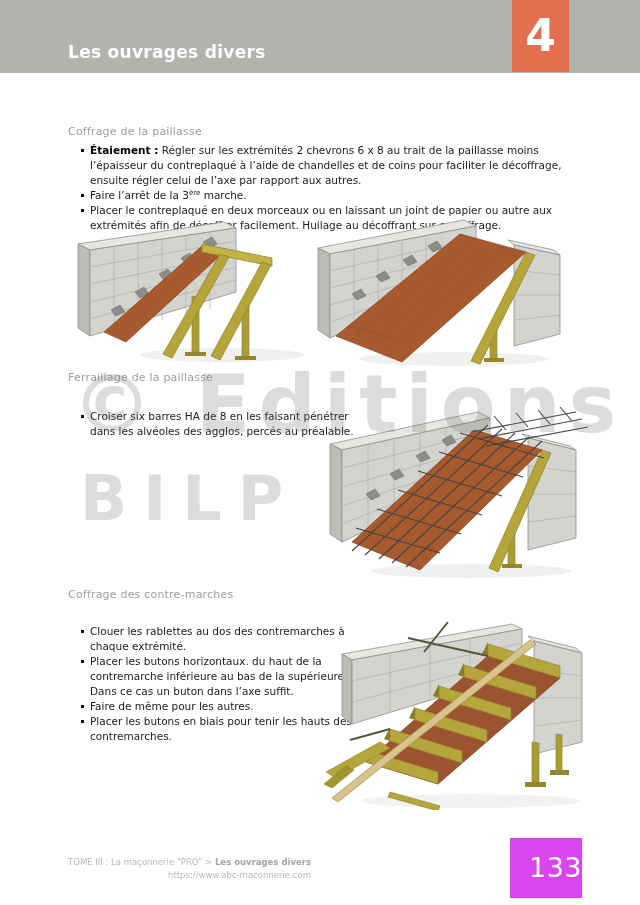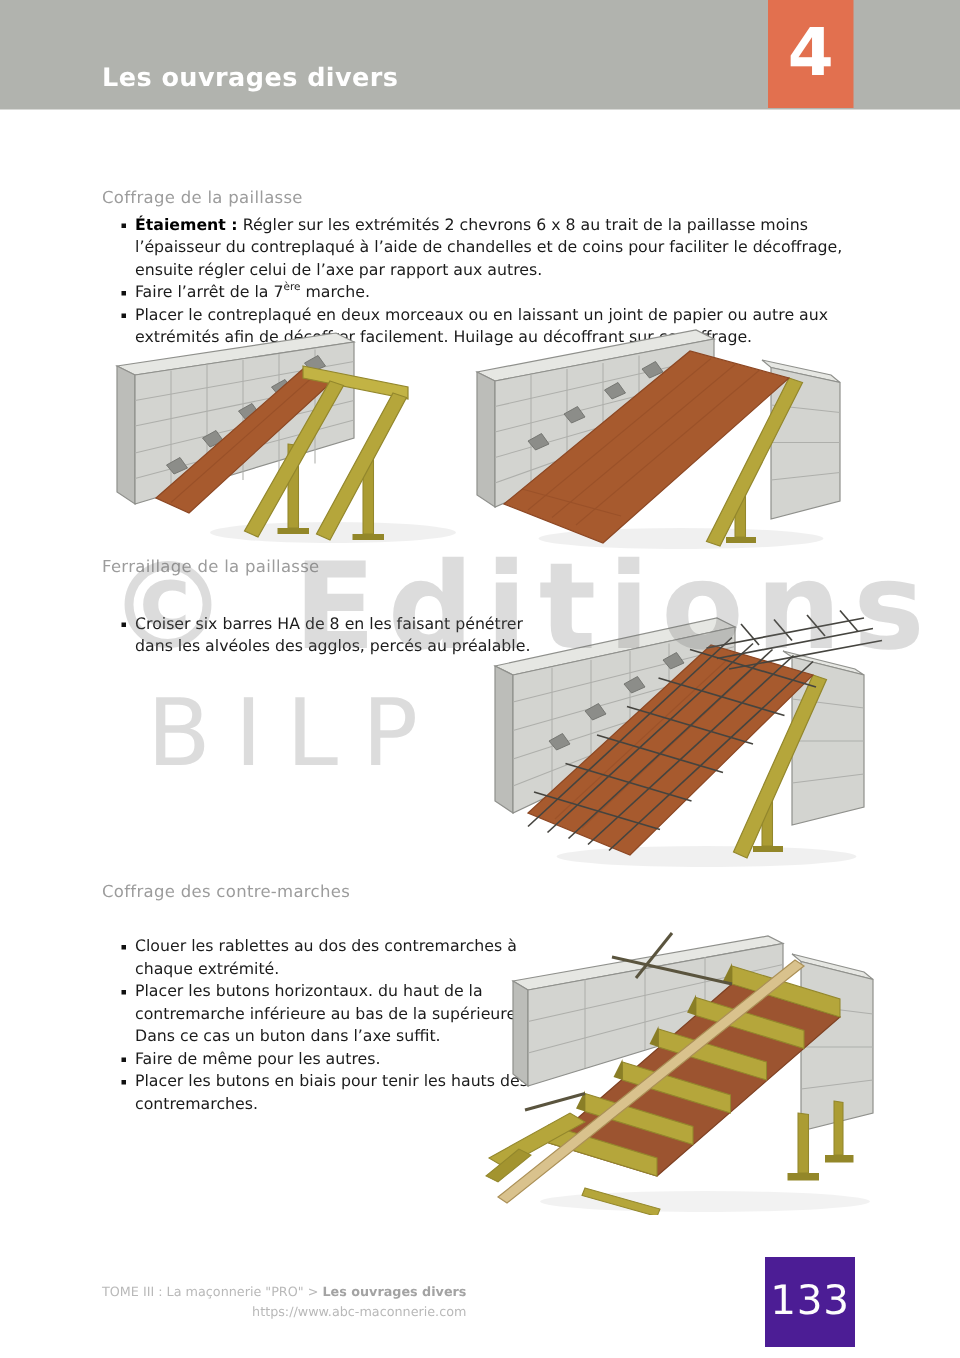--- a/index.html
+++ b/index.html
@@ -52,53 +52,52 @@
   #fig4 { left:320px; top:612px; width:278px; height:198px; }
   .fig svg { width:100%; height:100%; display:block; }
   
   .watermark { position:absolute; left:0; top:0; width:640px; height:905px; pointer-events:none; z-index:5; }
   .wm-line1 {
     position:absolute; left:72px; top:358px; white-space:nowrap;
     font-size:80px; font-weight:bold; letter-spacing:8px;
     color:rgba(110,110,110,.24);
   }
   .wm-line2 {
-    position:absolute; left:80px; top:452px; white-space:nowrap;
-    font-size:62px; font-weight:normal; letter-spacing:16px;
+    position:absolute; left:80px; top:462px; white-space:nowrap;
+    font-size:62px; font-weight:bold; letter-spacing:16px;
     color:rgba(110,110,110,.24);
-    margin-left:18px;
   }
   
   .footer-text {
     position:absolute; left:68px; top:856px;
     font-size:8.5px; line-height:13px; color:#b9b9b9;text-align:right;
   }
   .footer-text .fb { font-weight:bold; color:#a3a3a3; }
   .pagenum-box {
-    position:absolute; left:510px; top:838px; width:60px; height:60px;
-    background:#4c1d95; text-align:center;
+    position:absolute; left:510px; top:838px; width:72px; height:60px;
+    background:#d946ef; text-align:right;
   }
   .pagenum-box span { font-size:27px; color:#fdfdfd; line-height:60px; letter-spacing:.5px; }
 </style>
 </head>
 <body>
 
 <div class="page">
 
   <div class="header-band">
     <div class="header-title">Les ouvrages divers</div>
   </div>
   <div class="chapter-box">
     <span>4</span>
   </div>
 
   <div class="section-heading" id="h1">Coffrage de la paillasse</div>
   <ul class="bullets" id="list1">
     <li><span class="b">Étaiement :</span><span> Régler sur les extrémités 2 chevrons 6 x 8 au trait de la paillasse moins l’épaisseur du contreplaqué à l’aide de chandelles et de coins pour faciliter le décoffrage, ensuite régler celui de l’axe par rapport aux autres.</span></li>
-    <li><span>Faire l’arrêt de la 7</span><sup class="ord">ère</sup><span> marche.</span></li>
+    <li><span>Faire l’arrêt de la 3</span><sup class="ord">ère</sup><span> marche.</span></li>
     <li><span>Placer le contreplaqué en deux morceaux ou en laissant un joint de papier ou autre aux extrémités afin de décoffrer facilement. Huilage au décoffrant sur ce coffrage.</span></li>
   </ul>
 
   <div class="fig" id="fig1">
     <svg viewBox="0 0 240 148">
       <ellipse cx="150" cy="139" rx="82" ry="7" fill="rgba(0,0,0,0.06)"></ellipse>
       <polygon points="6,28 152,6 164,12 18,34" fill="#e6e7e3" stroke="#8f908c" stroke-width="0.8"></polygon>
       <polygon points="6,28 18,34 18,120 6,112" fill="#bcbdb9" stroke="#8f908c" stroke-width="0.8"></polygon>
       <polygon points="18,34 164,12 164,76 18,120" fill="#d3d4d0" stroke="#8f908c" stroke-width="0.8"></polygon>
       <g stroke="#aeafab" stroke-width="0.7">

